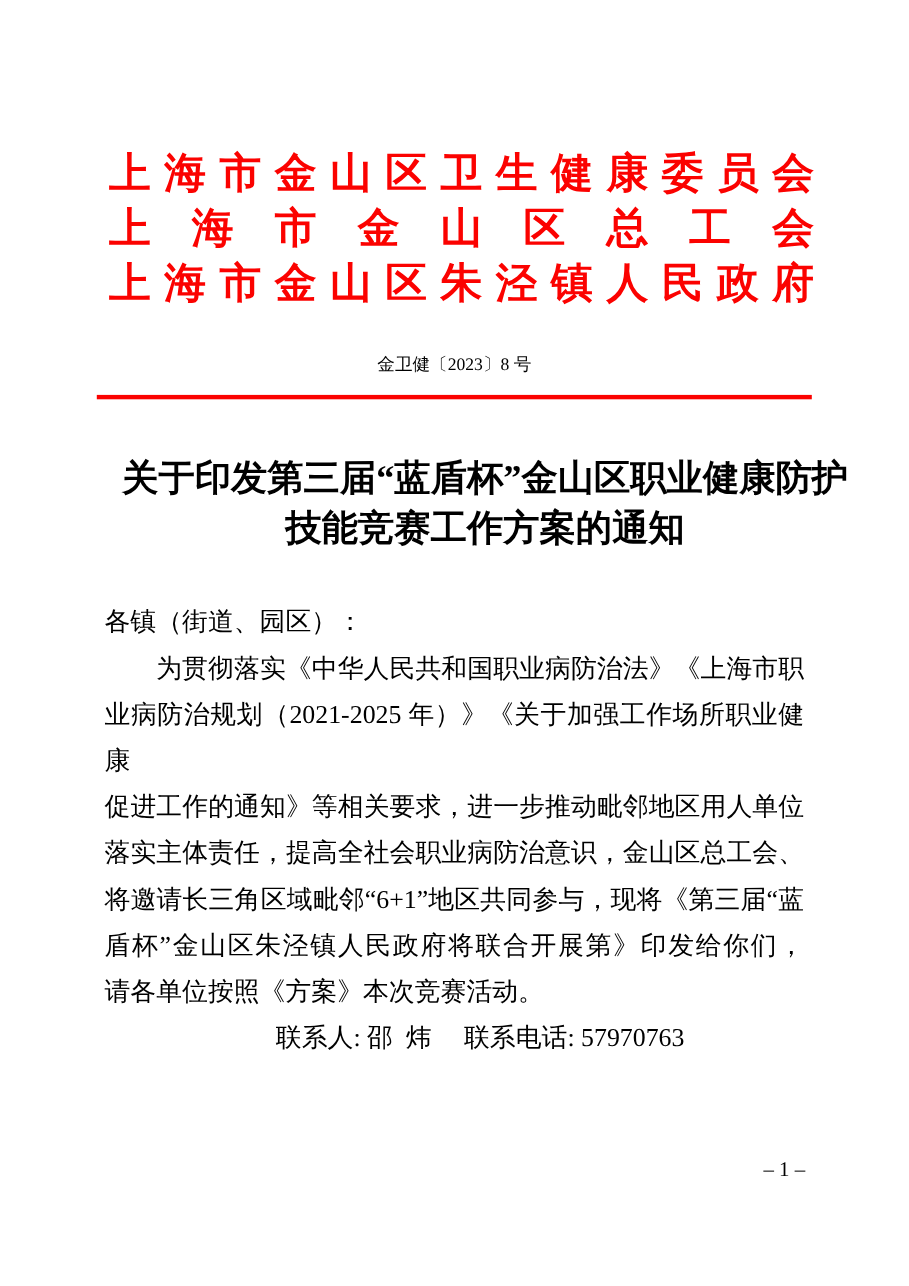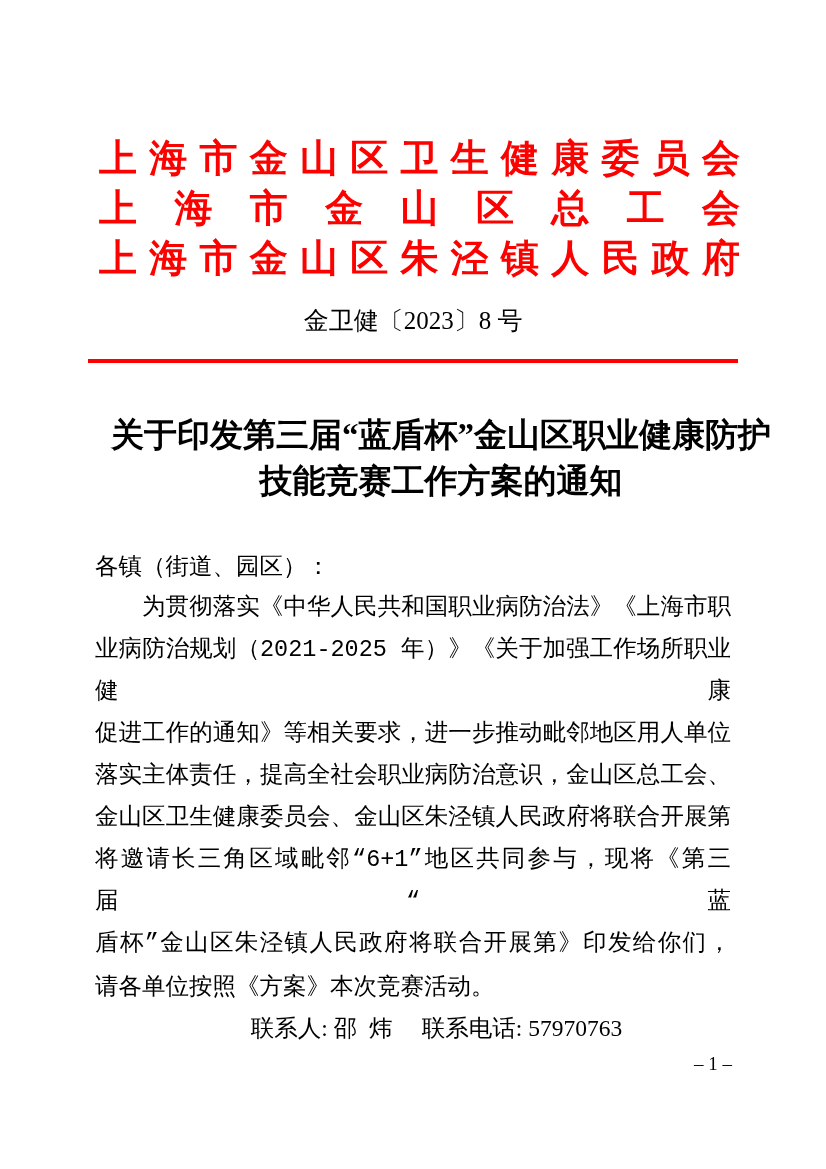--- a/index.html
+++ b/index.html
@@ -28,25 +28,25 @@
     justify-content: space-between;
     color: var(--accent, #ff0000);
     font-weight: bold;
     font-size: 38px;
     line-height: 50px;
     height: 50px;
     white-space: nowrap;
   }
   .doc-number {
     position: absolute;
-    top: 304px;
+    top: 315px;
     left: 0;
     width: 100%;
     text-align: center;
-    font-size: 25px;
+    font-size: 16px;
     line-height: 34px;
   }
   .red-rule {
     position: absolute;
     top: 359px;
     left: 88px;
     width: 650px;
     height: 4px;
     background: var(--accent, #ff0000);
   }
@@ -67,21 +67,20 @@
     top: 545px;
     left: 95px;
     width: 636px;
     font-size: 23.5px;
     line-height: 42px;
   }
   .body-line { min-height: 42px; }
   .body-line.fill {
     text-align: justify;
     text-align-last: justify;
-    font-family: Liberation Mono, monospace;
   }
   .body-line.indent { text-indent: 2em; }
   .body-line.pre { white-space: pre; text-align: center; }
   .page-number {
     position: absolute;
     top: 1052px;
     right: 94px;
     font-size: 19px;
     line-height: 24px;
     white-space: pre;
@@ -144,21 +143,20 @@
     <div>关于印发第三届“蓝盾杯”金山区职业健康防护</div>
     <div>技能竞赛工作方案的通知</div>
   </div>
 
   <div class="body-block" id="body-block">
       <div class="body-line">各镇（街道、园区）：</div>
       <div class="body-line fill indent">为贯彻落实《中华人民共和国职业病防治法》《上海市职</div>
       <div class="body-line fill">业病防治规划（2021-2025 年）》《关于加强工作场所职业健康</div>
       <div class="body-line fill">促进工作的通知》等相关要求，进一步推动毗邻地区用人单位</div>
       <div class="body-line fill">落实主体责任，提高全社会职业病防治意识，金山区总工会、</div>
-      <div class="body-line fill">金山区卫生健康委员会、金山区朱泾镇人民政府将联合开展第</div>
       <div class="body-line fill">将邀请长三角区域毗邻“6+1”地区共同参与，现将《第三届“蓝</div>
       <div class="body-line fill">盾杯”金山区朱泾镇人民政府将联合开展第》印发给你们，</div>
       <div class="body-line">请各单位按照《方案》本次竞赛活动。</div>
       <div class="body-line indent pre">联系人: 邵  炜     联系电话: 57970763</div>
     </div>
 
   <div class="page-number">– 1 –</div>
 
 </div>
 

